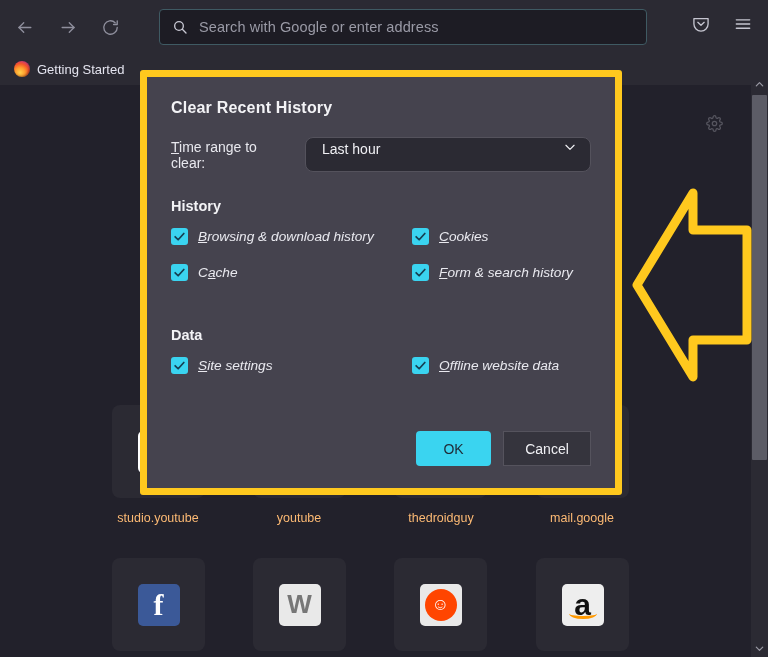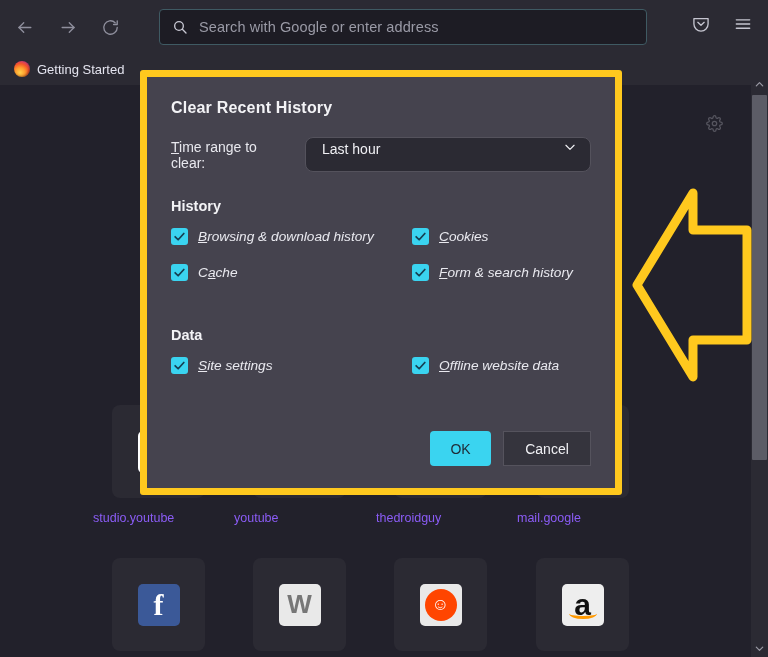--- a/index.html
+++ b/index.html
@@ -86,22 +86,22 @@
   .tile {
     position: absolute;
     width: 93px; height: 93px;
     background: #2b2a33;
     border-radius: 8px;
     display: flex; align-items: center; justify-content: center;
   }
   .tile-label {
     position: absolute;
     width: 130px;
-    text-align: left;
-    color: #8b5cf6;
+    text-align: center;
+    color: #fdba74;
     font-size: 12.5px;
   }
   .favicon {
     width: 42px; height: 42px; border-radius: 5px;
     display: flex; align-items: center; justify-content: center;
     font-weight: bold;
   }
 
   
   #tile-1 { left: 112px; top: 320px; }
@@ -189,21 +189,21 @@
     display:flex;align-items:center;justify-content:center;flex:0 0 auto;
   }
   .cb-label { margin-left:10px; color:#e9e9ef; font-size:13.7px;font-style:italic; }
   #history-block { margin-bottom: 27px; }
   #data-block { margin-bottom: 0; }
   #btn-row {
     position:absolute; right:24px; bottom:22px;
     display:flex; gap:12px;
   }
   #btn-ok {
-    width:61px;height:35px;border-radius:4px;background:#3ad4f0;
+    width:75px;height:35px;border-radius:4px;background:#3ad4f0;
     color:#1f2a36; font-size:14px;
     display:flex;align-items:center;justify-content:center;
   }
   #btn-cancel {
     width:88px;height:35px;border-radius:0;background:#35343d;
     border:1px solid #55535d;
     color:#f0f0f4; font-size:14px;
     display:flex;align-items:center;justify-content:center;
   }
   .ak { text-decoration: underline; }

